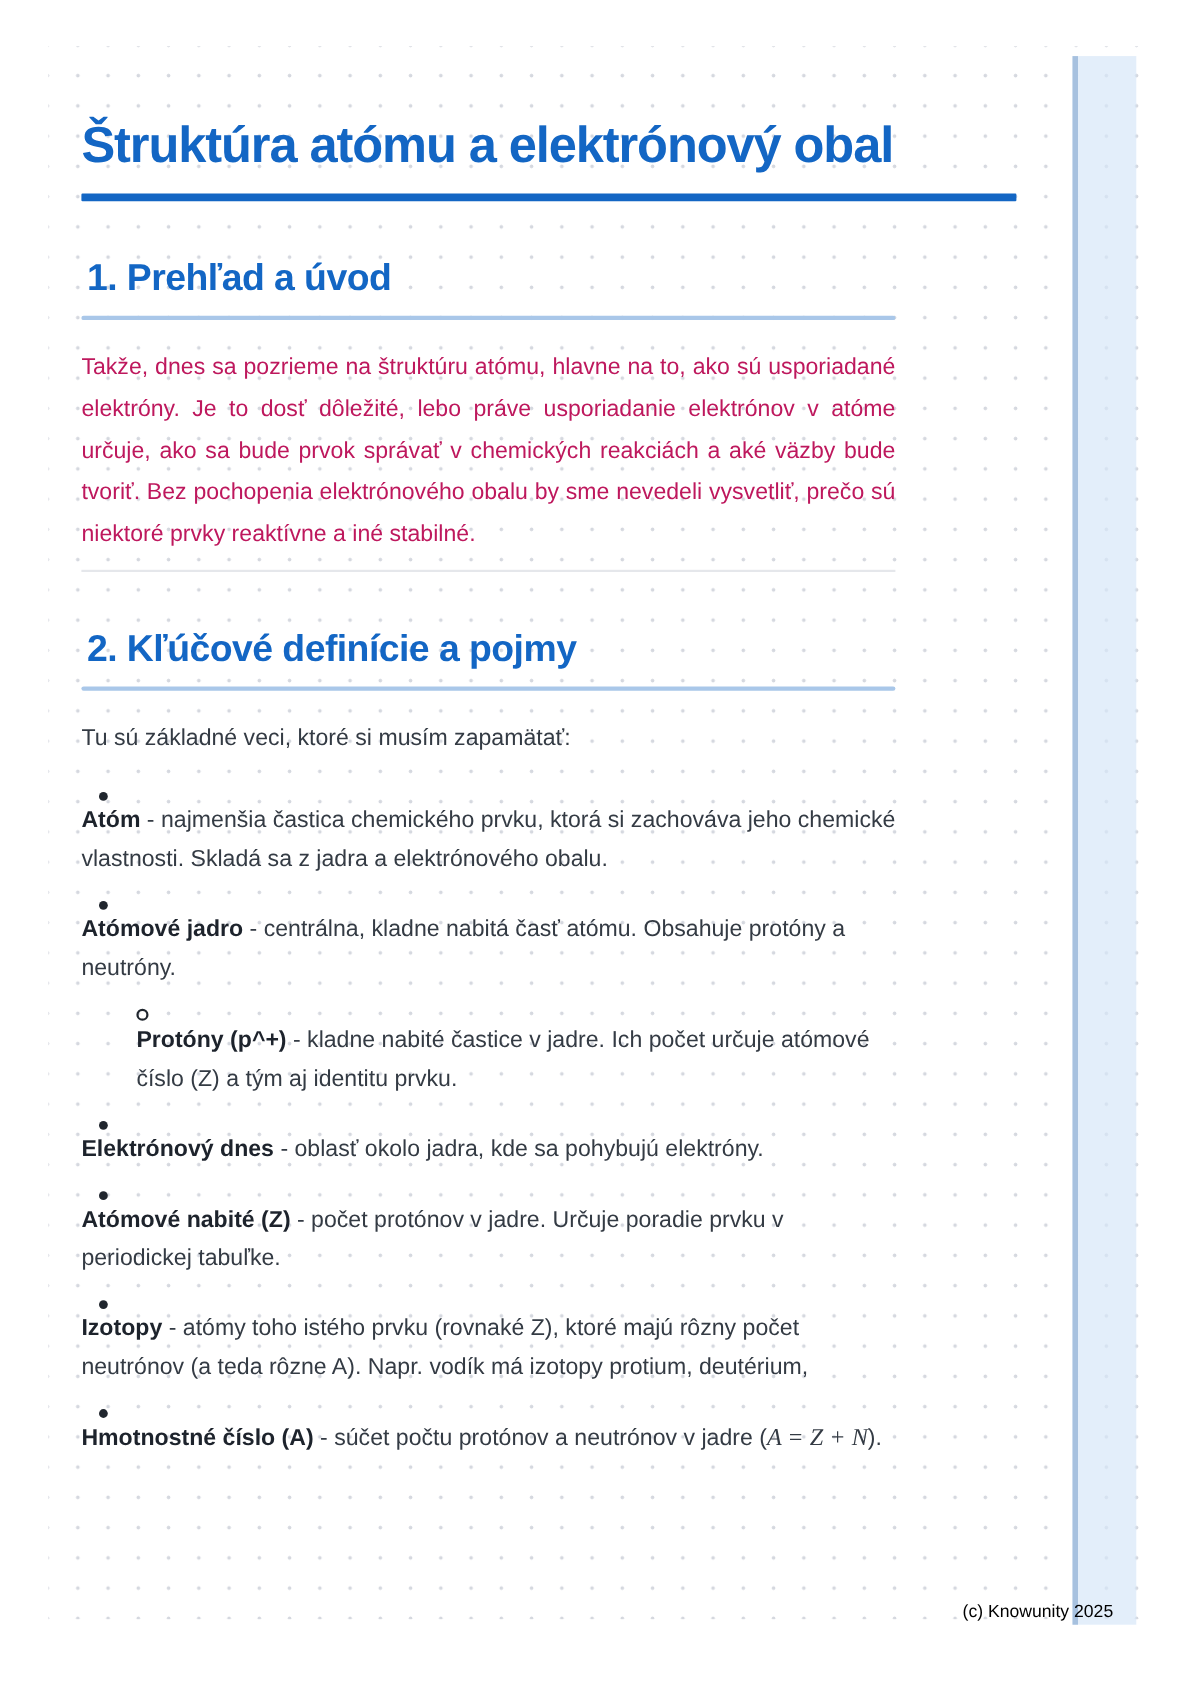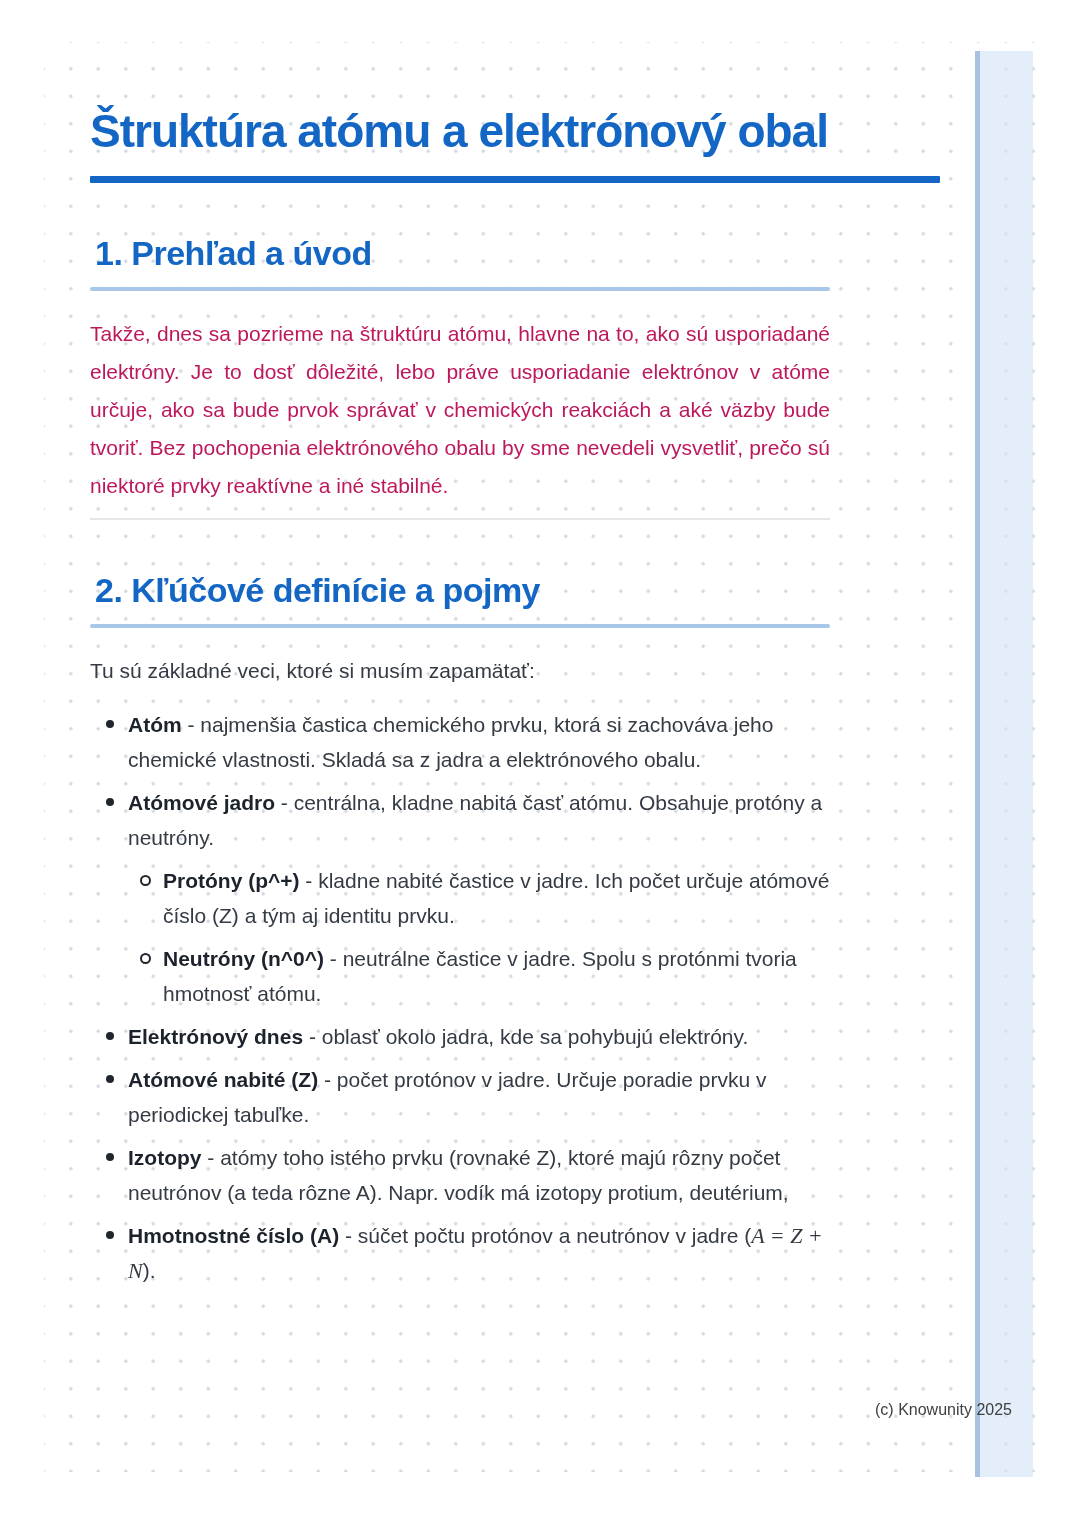--- a/index.html
+++ b/index.html
@@ -15,21 +15,21 @@
     background-size:27.5px 27.5px;background-position:13px 13px;
     z-index:0;
   }
   
   .side-strip{
     position:absolute;left:975px;top:51px;width:58px;height:1426px;
     background:rgba(213,230,247,0.68);
     border-left:5px solid #a7c1df;box-sizing:border-box;z-index:1;
   }
   .content{
-    position:absolute;left:90px;top:96px;width:740px;z-index:2;
+    position:absolute;left:74px;top:96px;width:740px;z-index:2;
     font-size:21px;line-height:38px;
   }
   .page-title{
     width:800px;margin:0;font-weight:bold;font-size:46px;line-height:70px;
     color:#1366c4;letter-spacing:-1px;
   }
   .title-divider{
     width:850px;height:7px;background:#1366c4;margin-top:10px;border-radius:1px;
   }
   .section{margin-top:50px;}
@@ -41,39 +41,39 @@
     width:740px;height:4px;background:#a9c7e9;margin-top:14px;border-radius:2px;
   }
   .paragraph{
     margin-top:24px;text-align:justify;color:#be185d;
   }
   .soft-divider{
     width:740px;height:2px;background:#e5e7eb;margin-top:13px;
   }
   .list-intro{margin-top:24px;}
   .def-list{margin-top:17px;line-height:35px;}
-  .li-main{display:flex;margin-top:8px;}
+  .li-main{display:flex;margin-top:8px;flex-direction:column;}
   .li-main:first-child{margin-top:0;}
-  .li-sub{display:flex;margin-top:8px;padding-left:50px;}
+  .li-sub{display:flex;margin-top:8px;padding-left:50px;flex-direction:column;}
   .marker-dot{
     flex:none;width:8px;height:8px;border-radius:50%;background:#20262e;
     margin:13px 14px 0 16px;
   }
   .marker-ring{
     flex:none;width:7px;height:7px;border:2px solid #20262e;border-radius:50%;
     margin:12px 12px 0 0;background:transparent;
   }
   .li-body{flex:1;}
   .li-body b{font-weight:bold;color:#1d232c;}
   .math{
     font-family:"Liberation Serif",serif;font-style:italic;font-size:22px;
   }
   .footer-credit{
-    position:absolute;top:1400px;right:68px;z-index:3;
-    font-size:16px;line-height:20px;color:#404040;
+    position:absolute;top:1456px;right:68px;z-index:3;
+    font-size:16px;line-height:20px;color:#000000;
   }
 </style>
 </head>
 <body>
 
 <div class="dot-grid"></div>
 <div class="side-strip"></div>
 
 <div class="content">
   <h1 class="page-title">Štruktúra atómu a elektrónový obal</h1>
@@ -96,24 +96,20 @@
           <div class="li-body"><b>Atóm</b><span class="plain"> - najmenšia častica chemického prvku, ktorá si zachováva jeho chemické vlastnosti. Skladá sa z jadra a elektrónového obalu.</span></div>
         </div>
         <div class="li-main">
           <div class="marker-dot"></div>
           <div class="li-body"><b>Atómové jadro</b><span class="plain"> - centrálna, kladne nabitá časť atómu. Obsahuje protóny a neutróny.</span></div>
         </div>
         <div class="li-sub">
           <div class="marker-ring"></div>
           <div class="li-body"><b>Protóny (p^+)</b><span class="plain"> - kladne nabité častice v jadre. Ich počet určuje atómové číslo (Z) a tým aj identitu prvku.</span></div>
         </div>
-        <div class="li-sub">
-          <div class="marker-ring"></div>
-          <div class="li-body"><b>Neutróny (n^0^)</b><span class="plain"> - neutrálne častice v jadre. Spolu s protónmi tvoria hmotnosť atómu.</span></div>
-        </div>
         <div class="li-main">
           <div class="marker-dot"></div>
           <div class="li-body"><b>Elektrónový dnes</b><span class="plain"> - oblasť okolo jadra, kde sa pohybujú elektróny.</span></div>
         </div>
         <div class="li-main">
           <div class="marker-dot"></div>
           <div class="li-body"><b>Atómové nabité (Z)</b><span class="plain"> - počet protónov v jadre. Určuje poradie prvku v periodickej tabuľke.</span></div>
         </div>
         <div class="li-main">
           <div class="marker-dot"></div>

